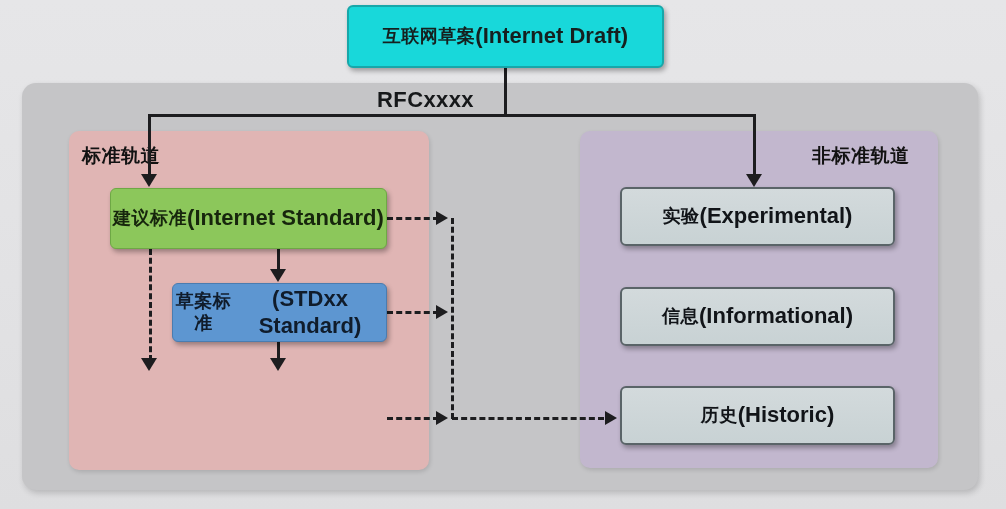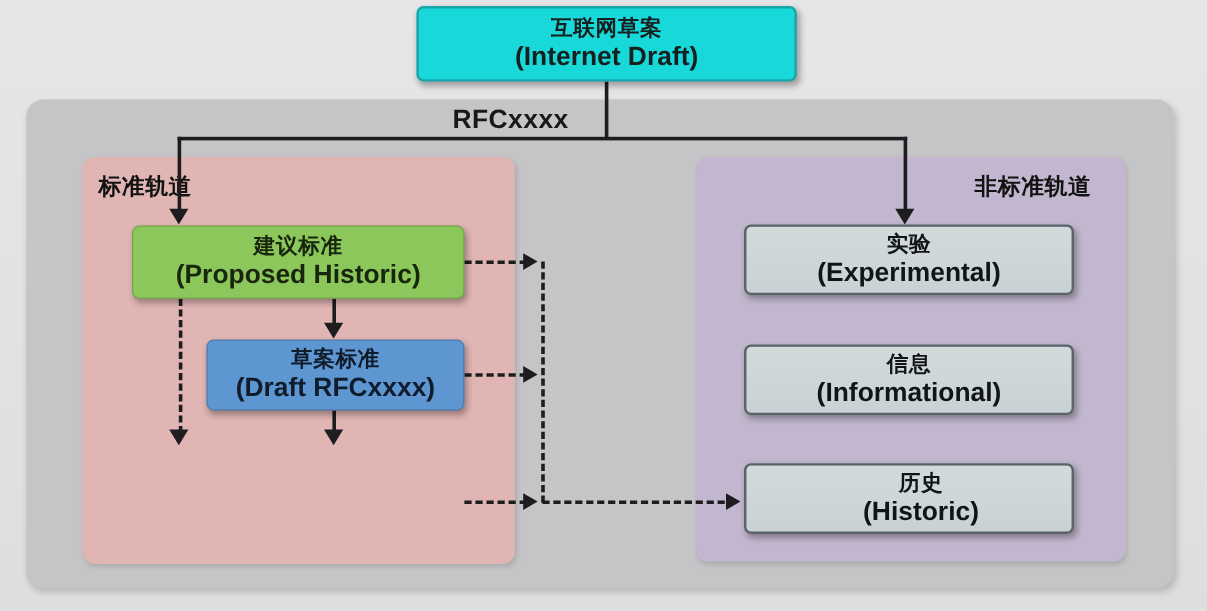--- a/index.html
+++ b/index.html
@@ -49,21 +49,20 @@
     white-space: nowrap;
   }
   .track-label-left  { left: 82px;  top: 143px; }
   .track-label-right { left: 812px; top: 143px; }
 
   
   .node {
     position: absolute;
     border-radius: 6px;
     display: flex;
-    flex-direction: column;
     align-items: center;
     justify-content: center;
     text-align: center;
     box-shadow: 2px 3px 5px rgba(0,0,0,0.32);
     box-sizing: border-box;
   }
   .node .cn {
     font-size: 18px;
     font-weight: bold;
     line-height: 1.18;
@@ -240,26 +239,26 @@
   <div class="dash-h d5-h"></div>
   <div class="arrow-right d5-head"></div>
 
   <div class="node node-draft">
     <div class="cn">互联网草案</div>
     <div class="en">(Internet Draft)</div>
   </div>
 
   <div class="node node-proposed">
     <div class="cn">建议标准</div>
-    <div class="en">(Proposed Historic)</div>
+    <div class="en">(Internet Standard)</div>
   </div>
 
   <div class="node node-draftstd">
     <div class="cn">草案标准</div>
-    <div class="en">(Draft RFCxxxx)</div>
+    <div class="en">(STDxx Standard)</div>
   </div>
 
 
   <div class="node node-gray node-experimental">
     <div class="cn">实验</div>
     <div class="en">(Experimental)</div>
   </div>
 
   <div class="node node-gray node-informational">
     <div class="cn">信息</div>

